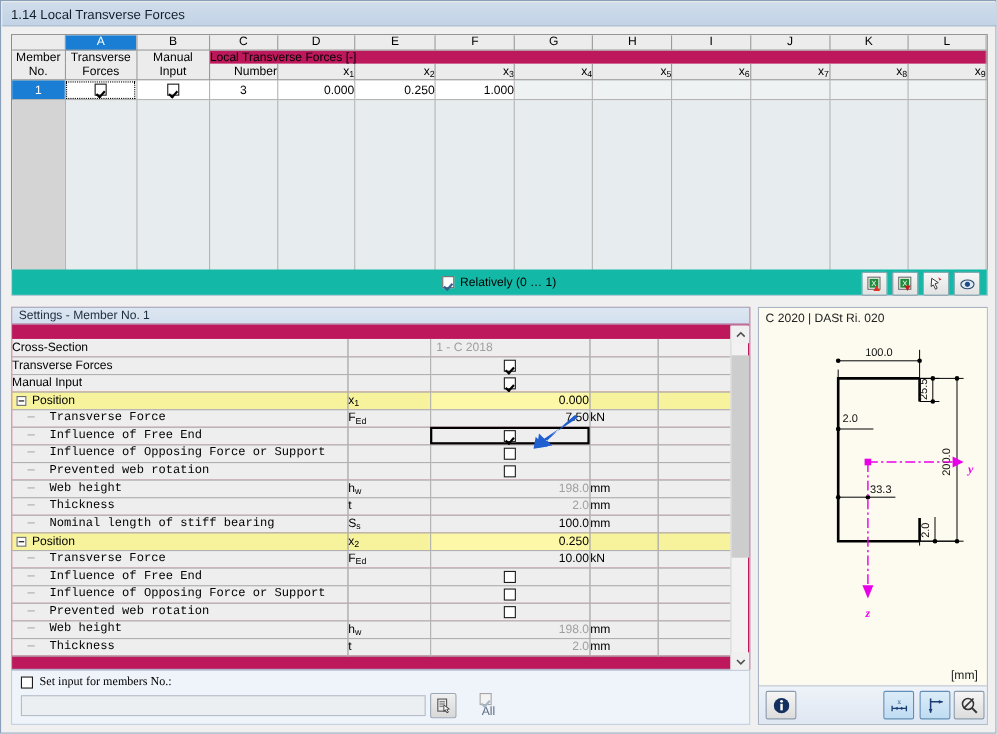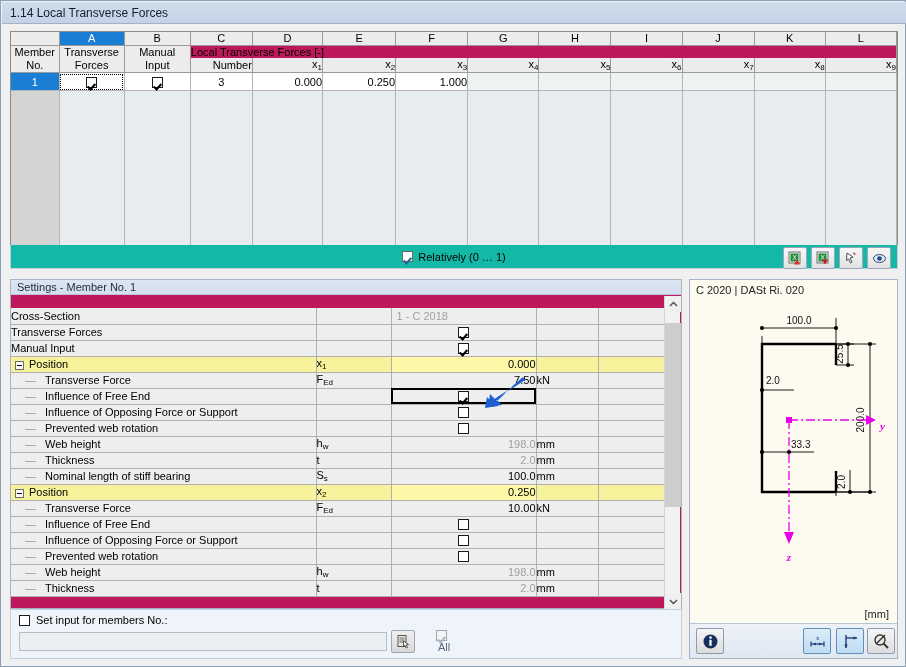--- a/index.html
+++ b/index.html
@@ -113,21 +113,21 @@
     box-sizing:border-box;
   }
   .st-body{position:absolute;left:0;top:16px;width:670px;height:313px;overflow:hidden;margin-top:12px;}
   table.st{border-collapse:collapse;table-layout:fixed;width:655px;}
   table.st td{
     height:16px;font-size:11px;padding:0 0 0 0;
     border-right:1px solid #b0b0b0;border-bottom:1px solid #b0b0b0;
     background:#eeeeee;box-sizing:border-box;
   }
   td.lbl{padding-left:14px;}
-  td.lbl.ind{padding-left:34px;}
+  td.lbl.ind{padding-left:34px;font-family:Liberation Mono, monospace;}
   td.sym{padding-left:5px;}
   td.val{text-align:right;padding-right:5px;background:#fff;}
   td.val.grey{color:#a0a0a0;}
   td.unit{padding-left:4px;}
   td.blank{background:#eeeeee;}
   tr.yellow td{background:#f7f39c;}
   tr.yellow td.val{background:#fcf8a8;font-weight:normal;}
   td.valdis{text-align:right;padding-right:5px;background:#fff;color:#a0a0a0;}
   td.cb{background:#fff;text-align:center;}
   td.cb.focus{outline:2px solid #000;outline-offset:-2px;}
@@ -151,21 +151,21 @@
     background:#f2f2f2;border-left:1px solid #d6d6d6;box-sizing:border-box;
   }
   .vsbtn{width:16px;height:16px;background:#f0f0f0;display:flex;align-items:center;justify-content:center;font-size:9px;color:#505050;}
   .vsthumb{position:absolute;left:0;top:27px;width:16px;height:184px;background:#cdcdcd;}
 
   
   .bottom{
     position:absolute;left:9px;top:608px;width:672px;height:50px;
     background:#eff3fa;border:1px solid #c3cfdd;box-sizing:border-box;
   }
-  .bl-row1{display:flex;align-items:center;height:20px;padding-left:8px;}
+  .bl-row1{display:flex;align-items:center;height:20px;padding-left:8px;font-family:Liberation Serif, serif;}
   .bl-row1 .lbl{margin-left:6px;font-size:11px;}
   .bl-row2{display:flex;align-items:center;height:22px;padding-left:8px;}
   .memfield{
     width:368px;height:19px;background:#eceff2;border:1px solid #b4bcc6;
     box-sizing:border-box;
   }
   .pickbtn{
     width:22px;height:21px;margin-left:4px;border:1px solid #9aa7b4;
     background:linear-gradient(to bottom,#f0f0f0,#d8d8d8);
     display:flex;align-items:center;justify-content:center;border-radius:2px;

